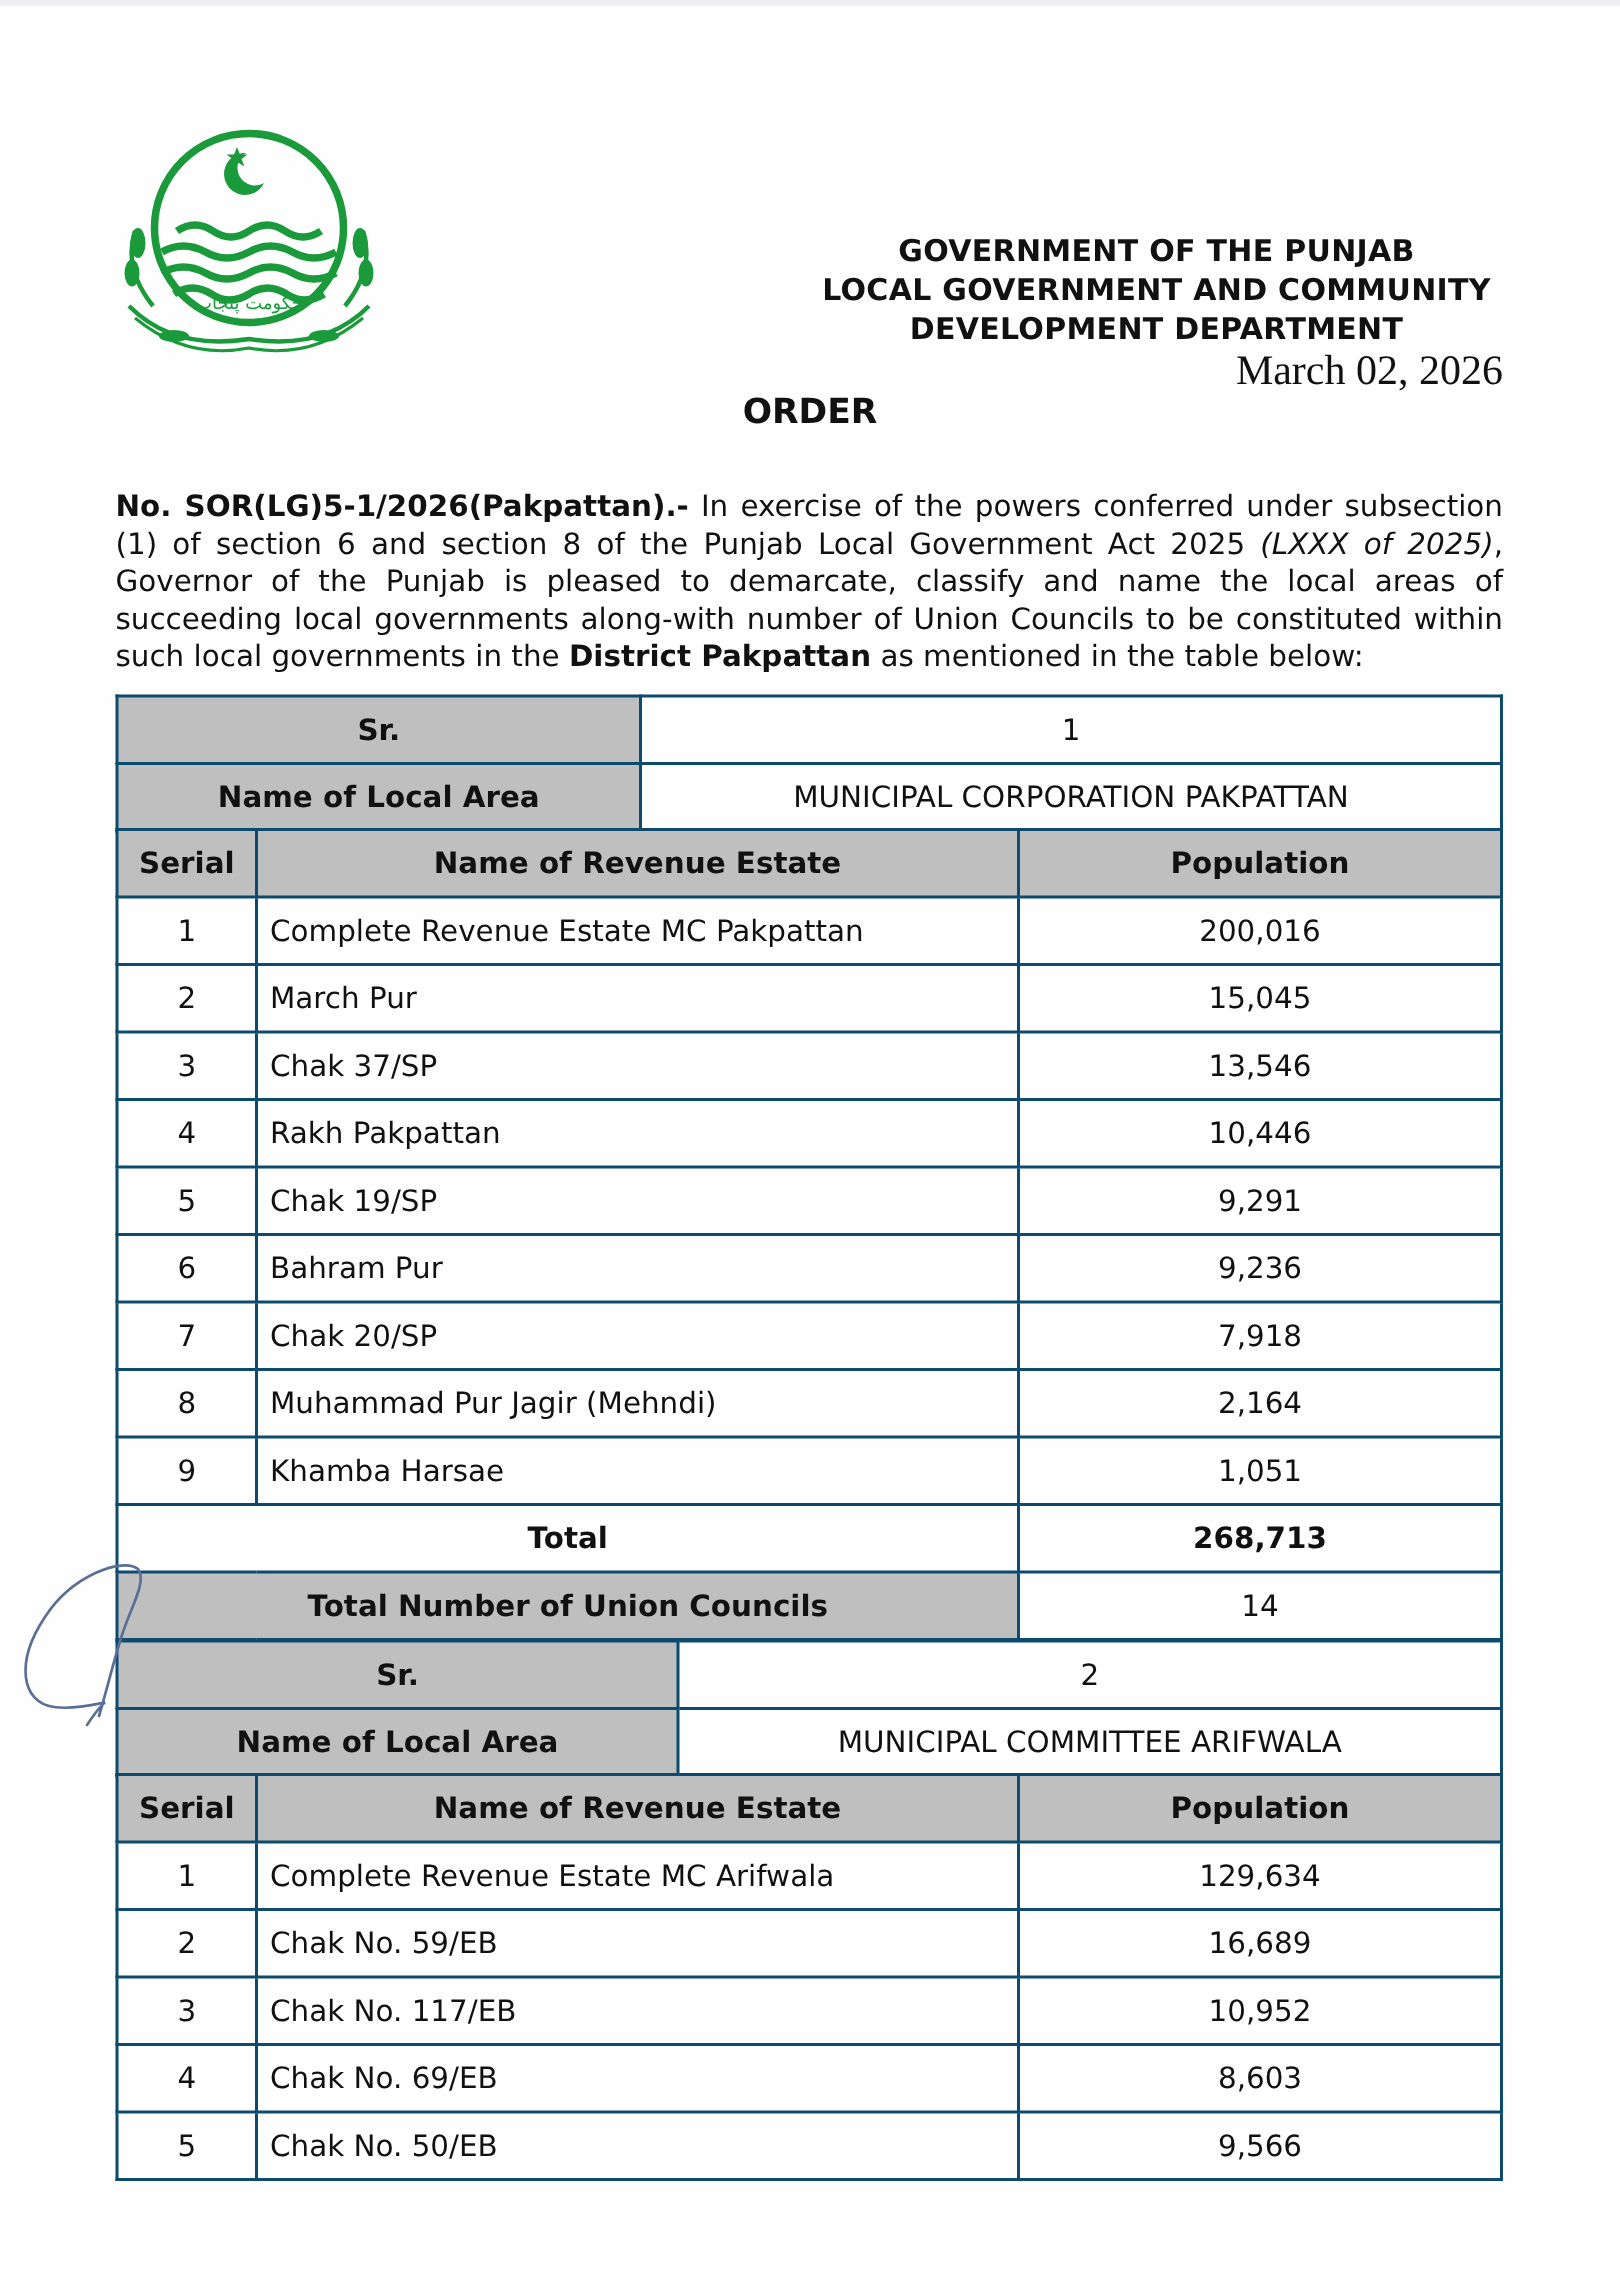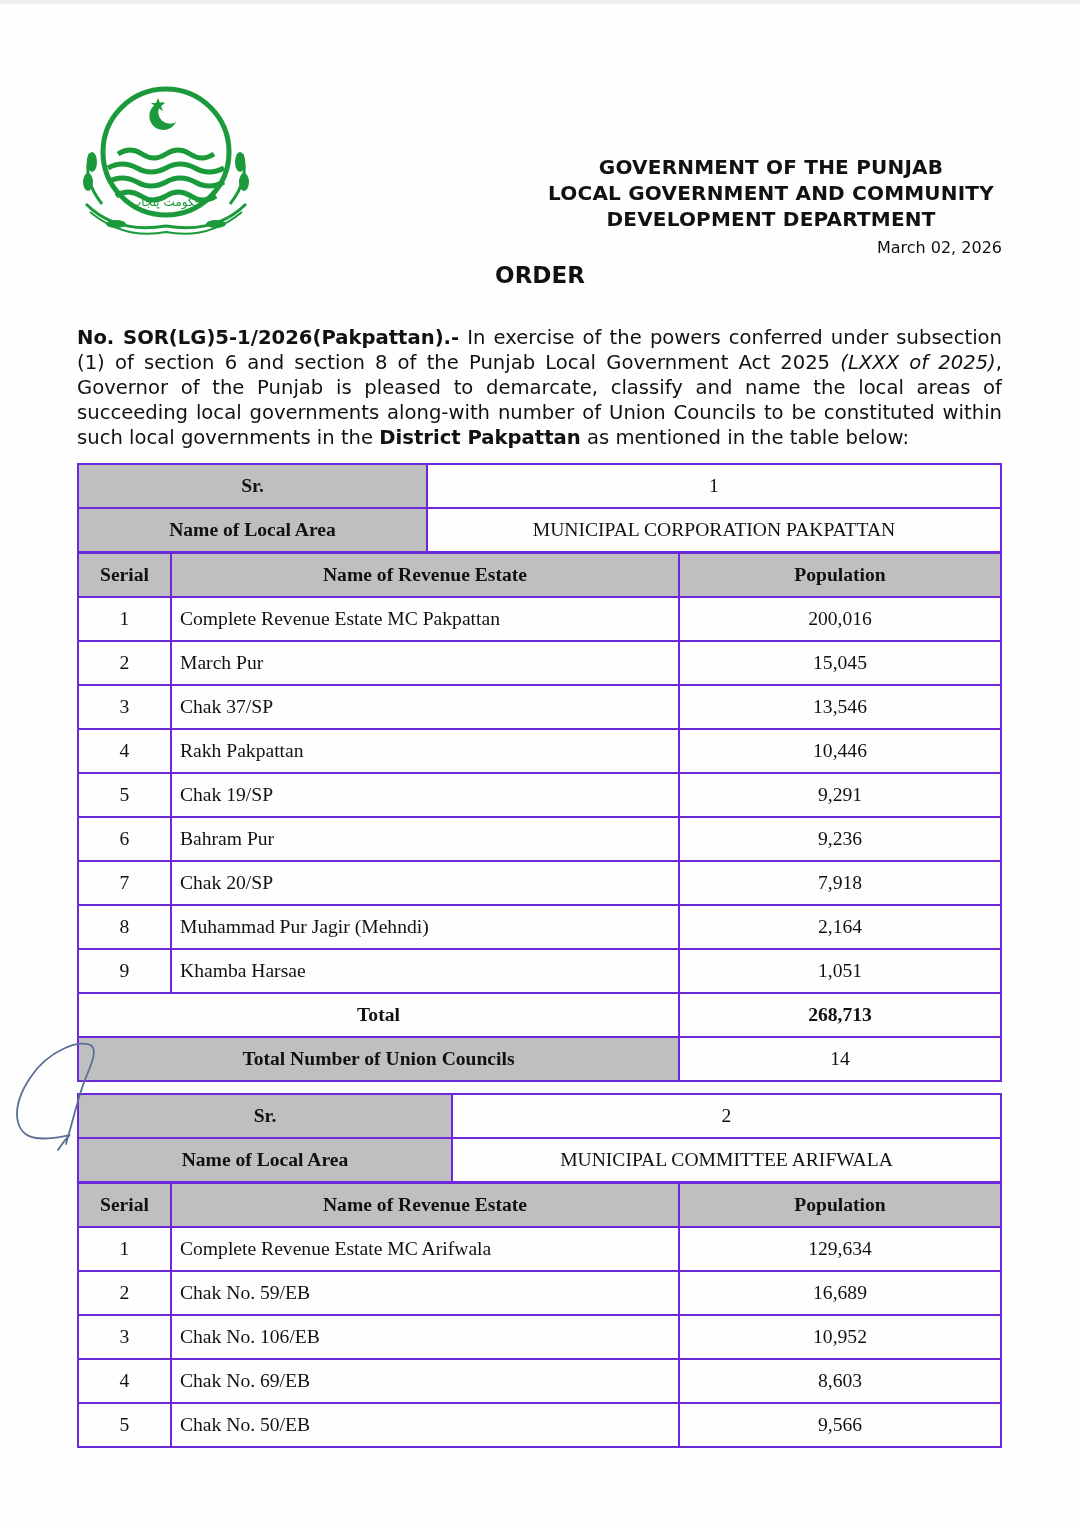--- a/index.html
+++ b/index.html
@@ -7,33 +7,33 @@
     body { position: relative; font-family: "DejaVu Sans", sans-serif; color: #111; }
 
     .topbar { position: absolute; left: 0; top: 0; width: 1080px; height: 4px; background: #eff0f4; }
 
     .logo { position: absolute; left: 76px; top: 84px; width: 180px; height: 155px; }
 
     .header { position: absolute; left: 540px; top: 122px; width: 462px; text-align: center;
       font-weight: bold; font-size: 20px; line-height: 26px; letter-spacing: 0.2px; margin-top: 32px; }
     .header div { white-space: nowrap; }
 
-    .date { position: absolute; right: 78px; top: 235px; font-size: 16px; line-height: 26px; }
+    .date { position: absolute; right: 78px; top: 235px; font-size: 28px; line-height: 26px; font-family: Liberation Serif, serif; }
 
     .order-title { position: absolute; left: 0; width: 1080px; top: 261px; text-align: center;
       font-size: 23px; font-weight: bold; line-height: 28px; }
 
     .para { position: absolute; left: 77px; top: 325px; width: 925px; font-size: 19.6px;
       line-height: 25px; text-align: justify; }
     .para b { font-weight: bold; }
     .para i { font-style: italic; }
 
     table { border-collapse: collapse; position: absolute; left: 77px; width: 925px;
       font-size: 19.6px; table-layout: fixed; }
-    td { border: 2px solid #6d28d9; text-align: center; vertical-align: middle; height: 44px; padding: 10px 8px; white-space: nowrap; font-family: Liberation Serif, serif; }
+    td { border: 2px solid #0c4a6e; text-align: center; vertical-align: middle; height: 44px; padding: 10px 8px; white-space: nowrap; }
     td.grey { background: #bfbfbf; font-weight: bold; }
     td.left { text-align: left; }
     td.bold { font-weight: bold; }
 
     .signature { position: absolute; left: 8px; top: 1040px; width: 90px; height: 115px; pointer-events: none; }
   </style>
 </head>
 <body>
 
 <div class="topbar"></div>
@@ -195,21 +195,21 @@
         <td class="left">Complete Revenue Estate MC Arifwala</td>
         <td>129,634</td>
       </tr>
       <tr>
         <td>2</td>
         <td class="left">Chak No. 59/EB</td>
         <td>16,689</td>
       </tr>
       <tr>
         <td>3</td>
-        <td class="left">Chak No. 106/EB</td>
+        <td class="left">Chak No. 117/EB</td>
         <td>10,952</td>
       </tr>
       <tr>
         <td>4</td>
         <td class="left">Chak No. 69/EB</td>
         <td>8,603</td>
       </tr>
       <tr>
         <td>5</td>
         <td class="left">Chak No. 50/EB</td>

